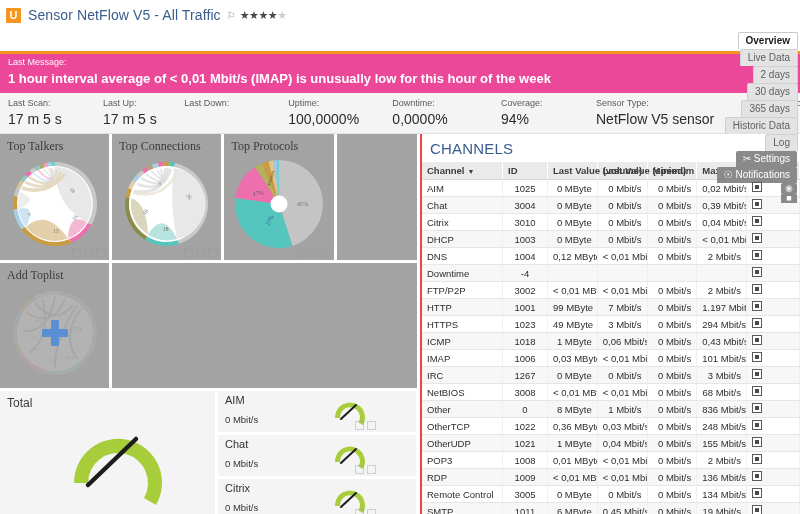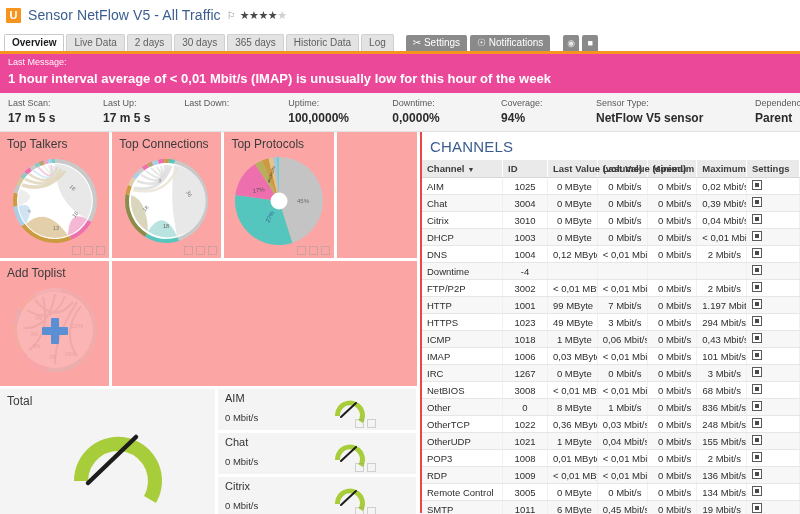--- a/index.html
+++ b/index.html
@@ -23,20 +23,21 @@
   .sensor-title { font-size:14px; color:#3a5d8f; letter-spacing:.1px; }
   .flag-icon { margin-left:6px; color:#8c8c8c; font-size:10px; }
   .stars { margin-left:4px; font-size:11px; letter-spacing:-0.5px; color:#4a4a4a; }
   .star-off { color:#cfcfcf; }
 
   
   .tabbar {
     position:relative; height:19px; margin-top:6px; padding-left:4px;
     display:flex; align-items:flex-end;
     border-bottom:3px solid #f7941d;
+    flex-direction:column;
   }
   .tab {
     height:16px; line-height:16px; padding:0 7px; margin-right:2px;
     background:#e3e3e3; color:#5e5e5e; font-size:10px;
     border:1px solid #d0d0d0; border-bottom:none;
     border-radius:2px 2px 0 0; cursor:pointer; white-space:nowrap;
   }
   .tab.active { background:#ffffff; color:#1a1a1a; font-weight:bold; border-color:#c9c9c9; }
   .tab-gap { width:10px; }
   .btn-dark {
@@ -57,31 +58,31 @@
   .msg-label { font-size:9px; opacity:.95; }
   .msg-text { font-size:13px; font-weight:bold; margin-top:4px; }
 
   
   .statusbar {
     display:flex; background:#f4f4f4; border-bottom:1px solid #e2e2e2;
     padding:5px 0 6px 0;
   }
   .status-cell { padding-left:8px; }
   .status-label { font-size:9px; color:#5a5a5a; }
-  .status-value { font-size:12px; font-weight:bold; color:#2b2b2b; margin-top:3px; min-height:11px; }
+  .status-value { font-size:14px; font-weight:normal; color:#2b2b2b; margin-top:3px; min-height:11px; }
 
   
   .body { display:flex; height:381px; }
   .left-col { width:420px; }
   .right-col { width:380px; border-left:2px solid #ef4444; }
 
   
   .widget-row { display:flex; }
   .widget {
-    background:#fca5a5; margin:0 3px 3px 0; position:relative; overflow:hidden;
+    background:#a3a3a3; margin:0 3px 3px 0; position:relative; overflow:hidden;font-family:Liberation Serif, serif;
   }
   .widget-title { font-size:12px; color:#3b3b3b; padding:5px 0 0 7px; }
   .widget-icons {
     position:absolute; right:4px; bottom:3px; display:flex; gap:3px;
     opacity:.45; font-size:7px; color:#777;
   }
   .mini-ico { width:7px; height:7px; border:1px solid #9a9a9a; display:block; }
 
   .chart-area { display:flex; justify-content:center; align-items:center; }
 

